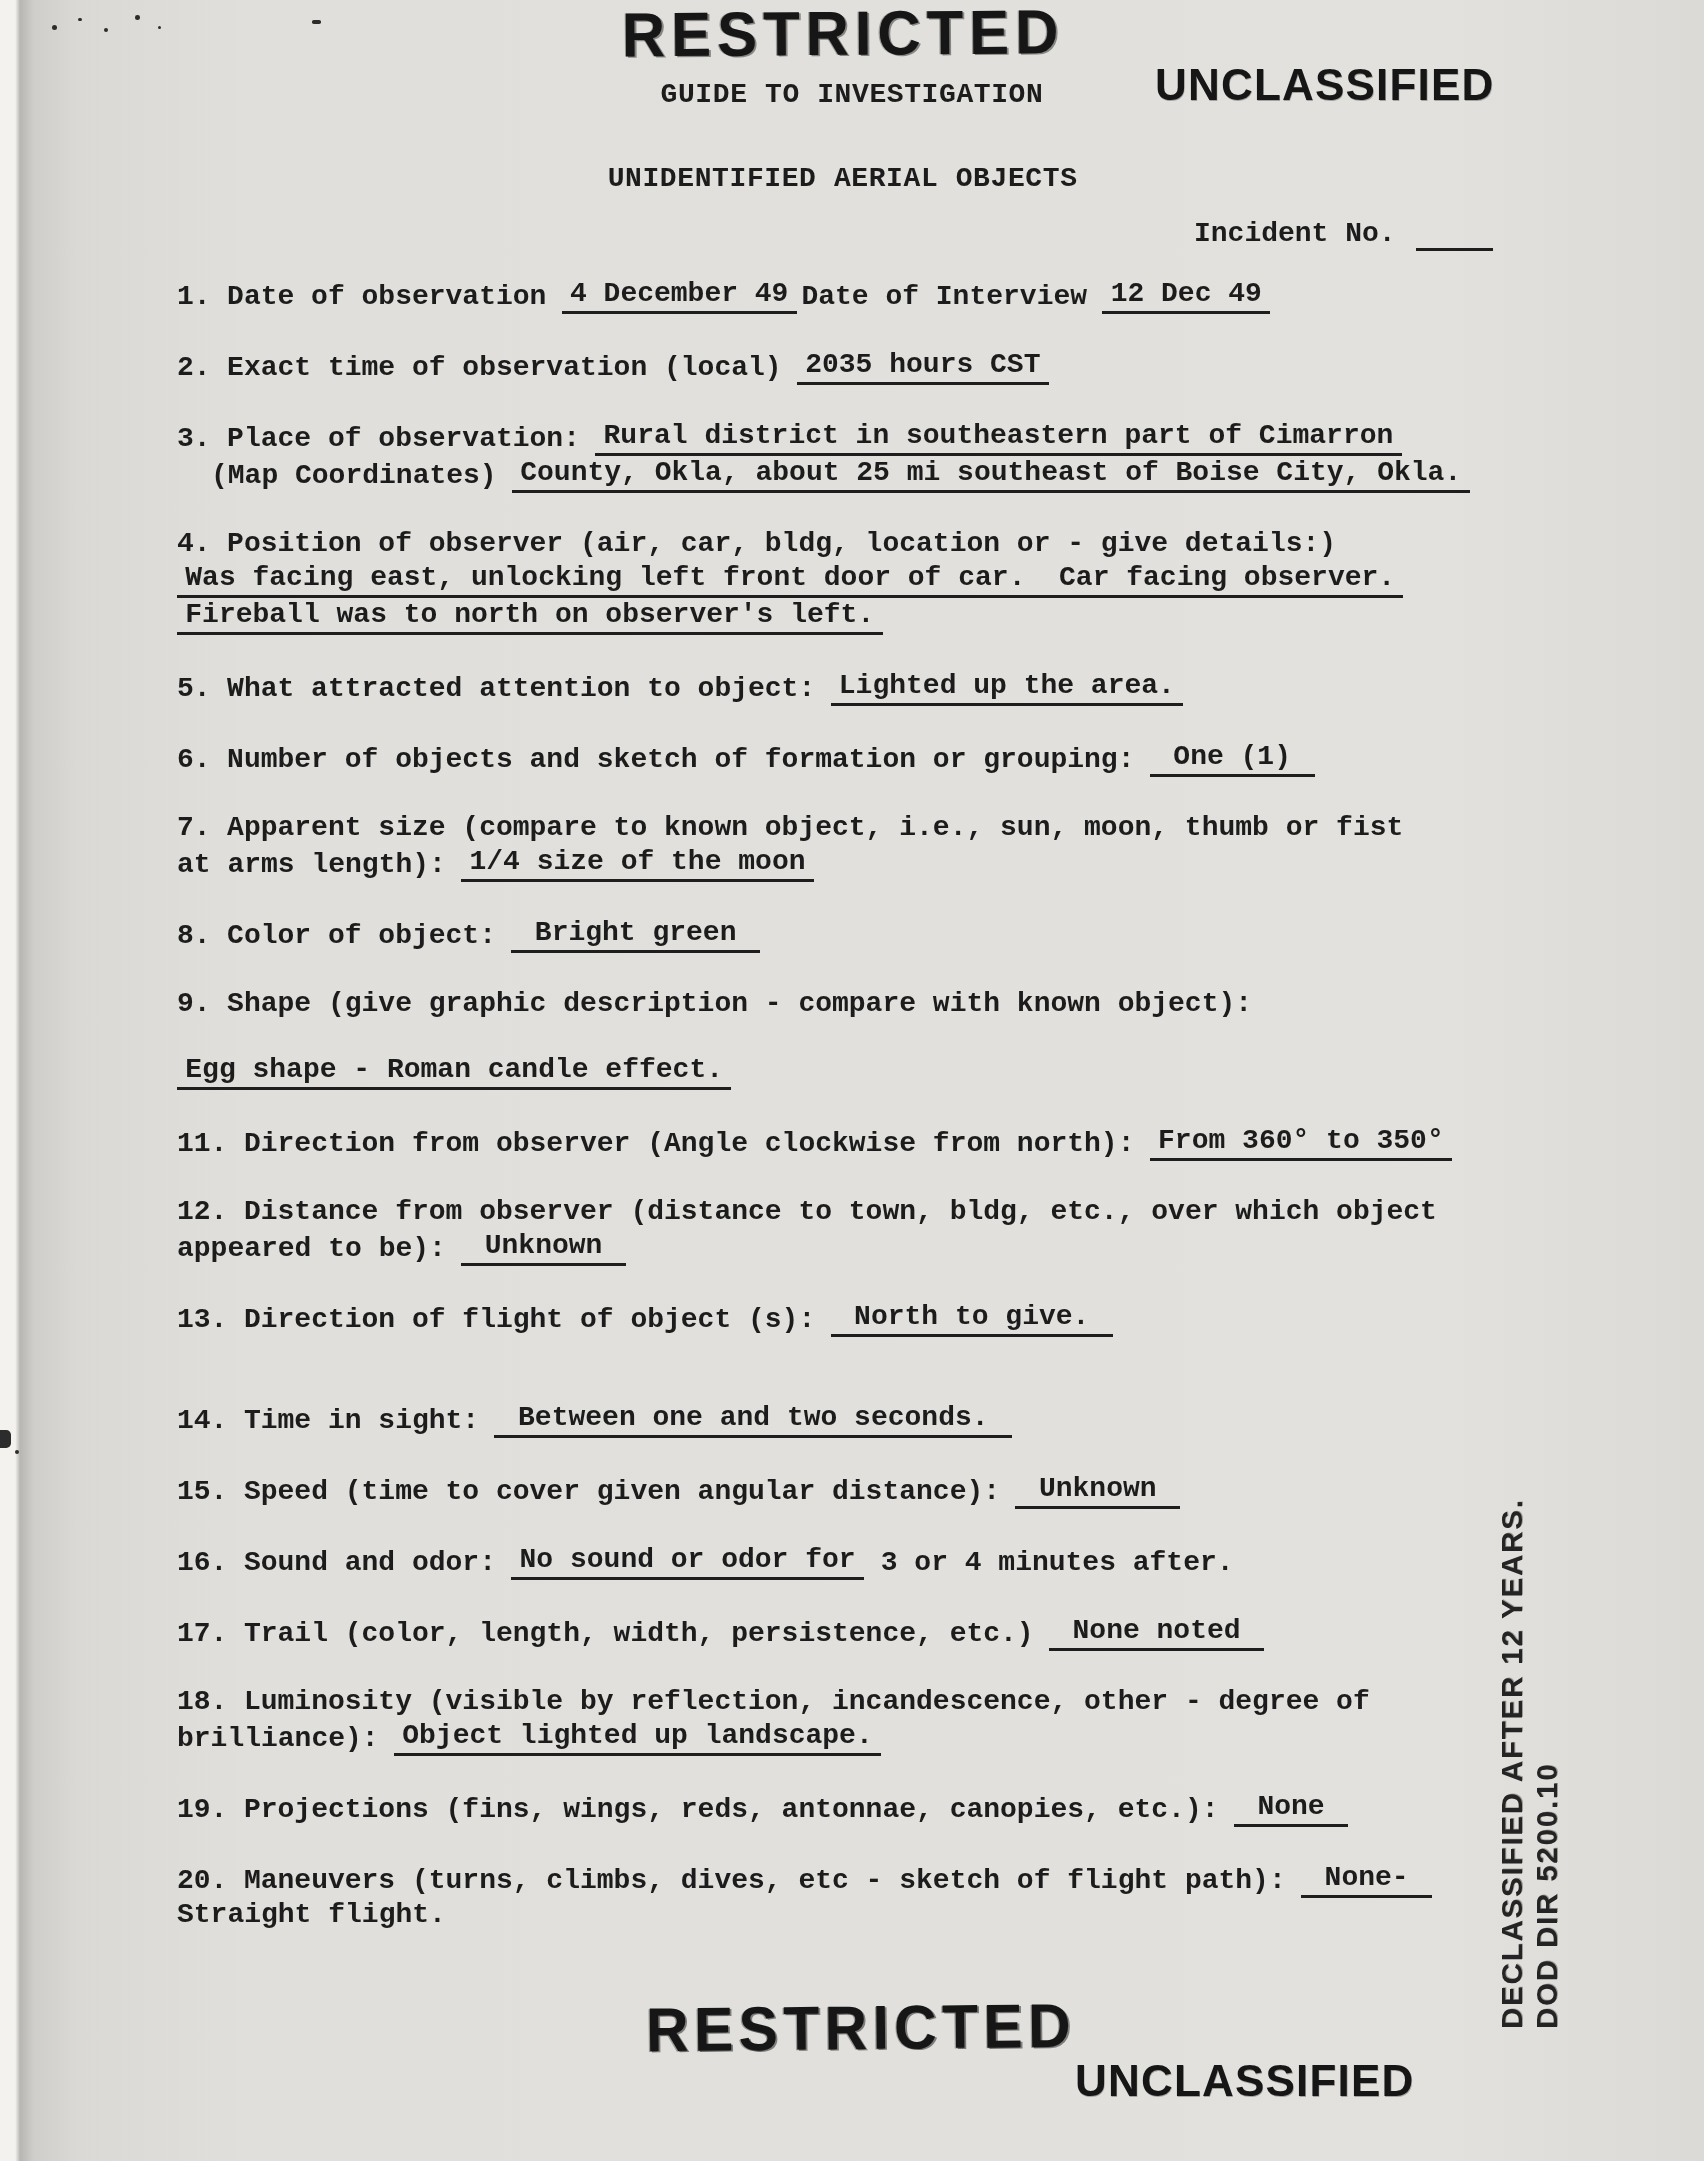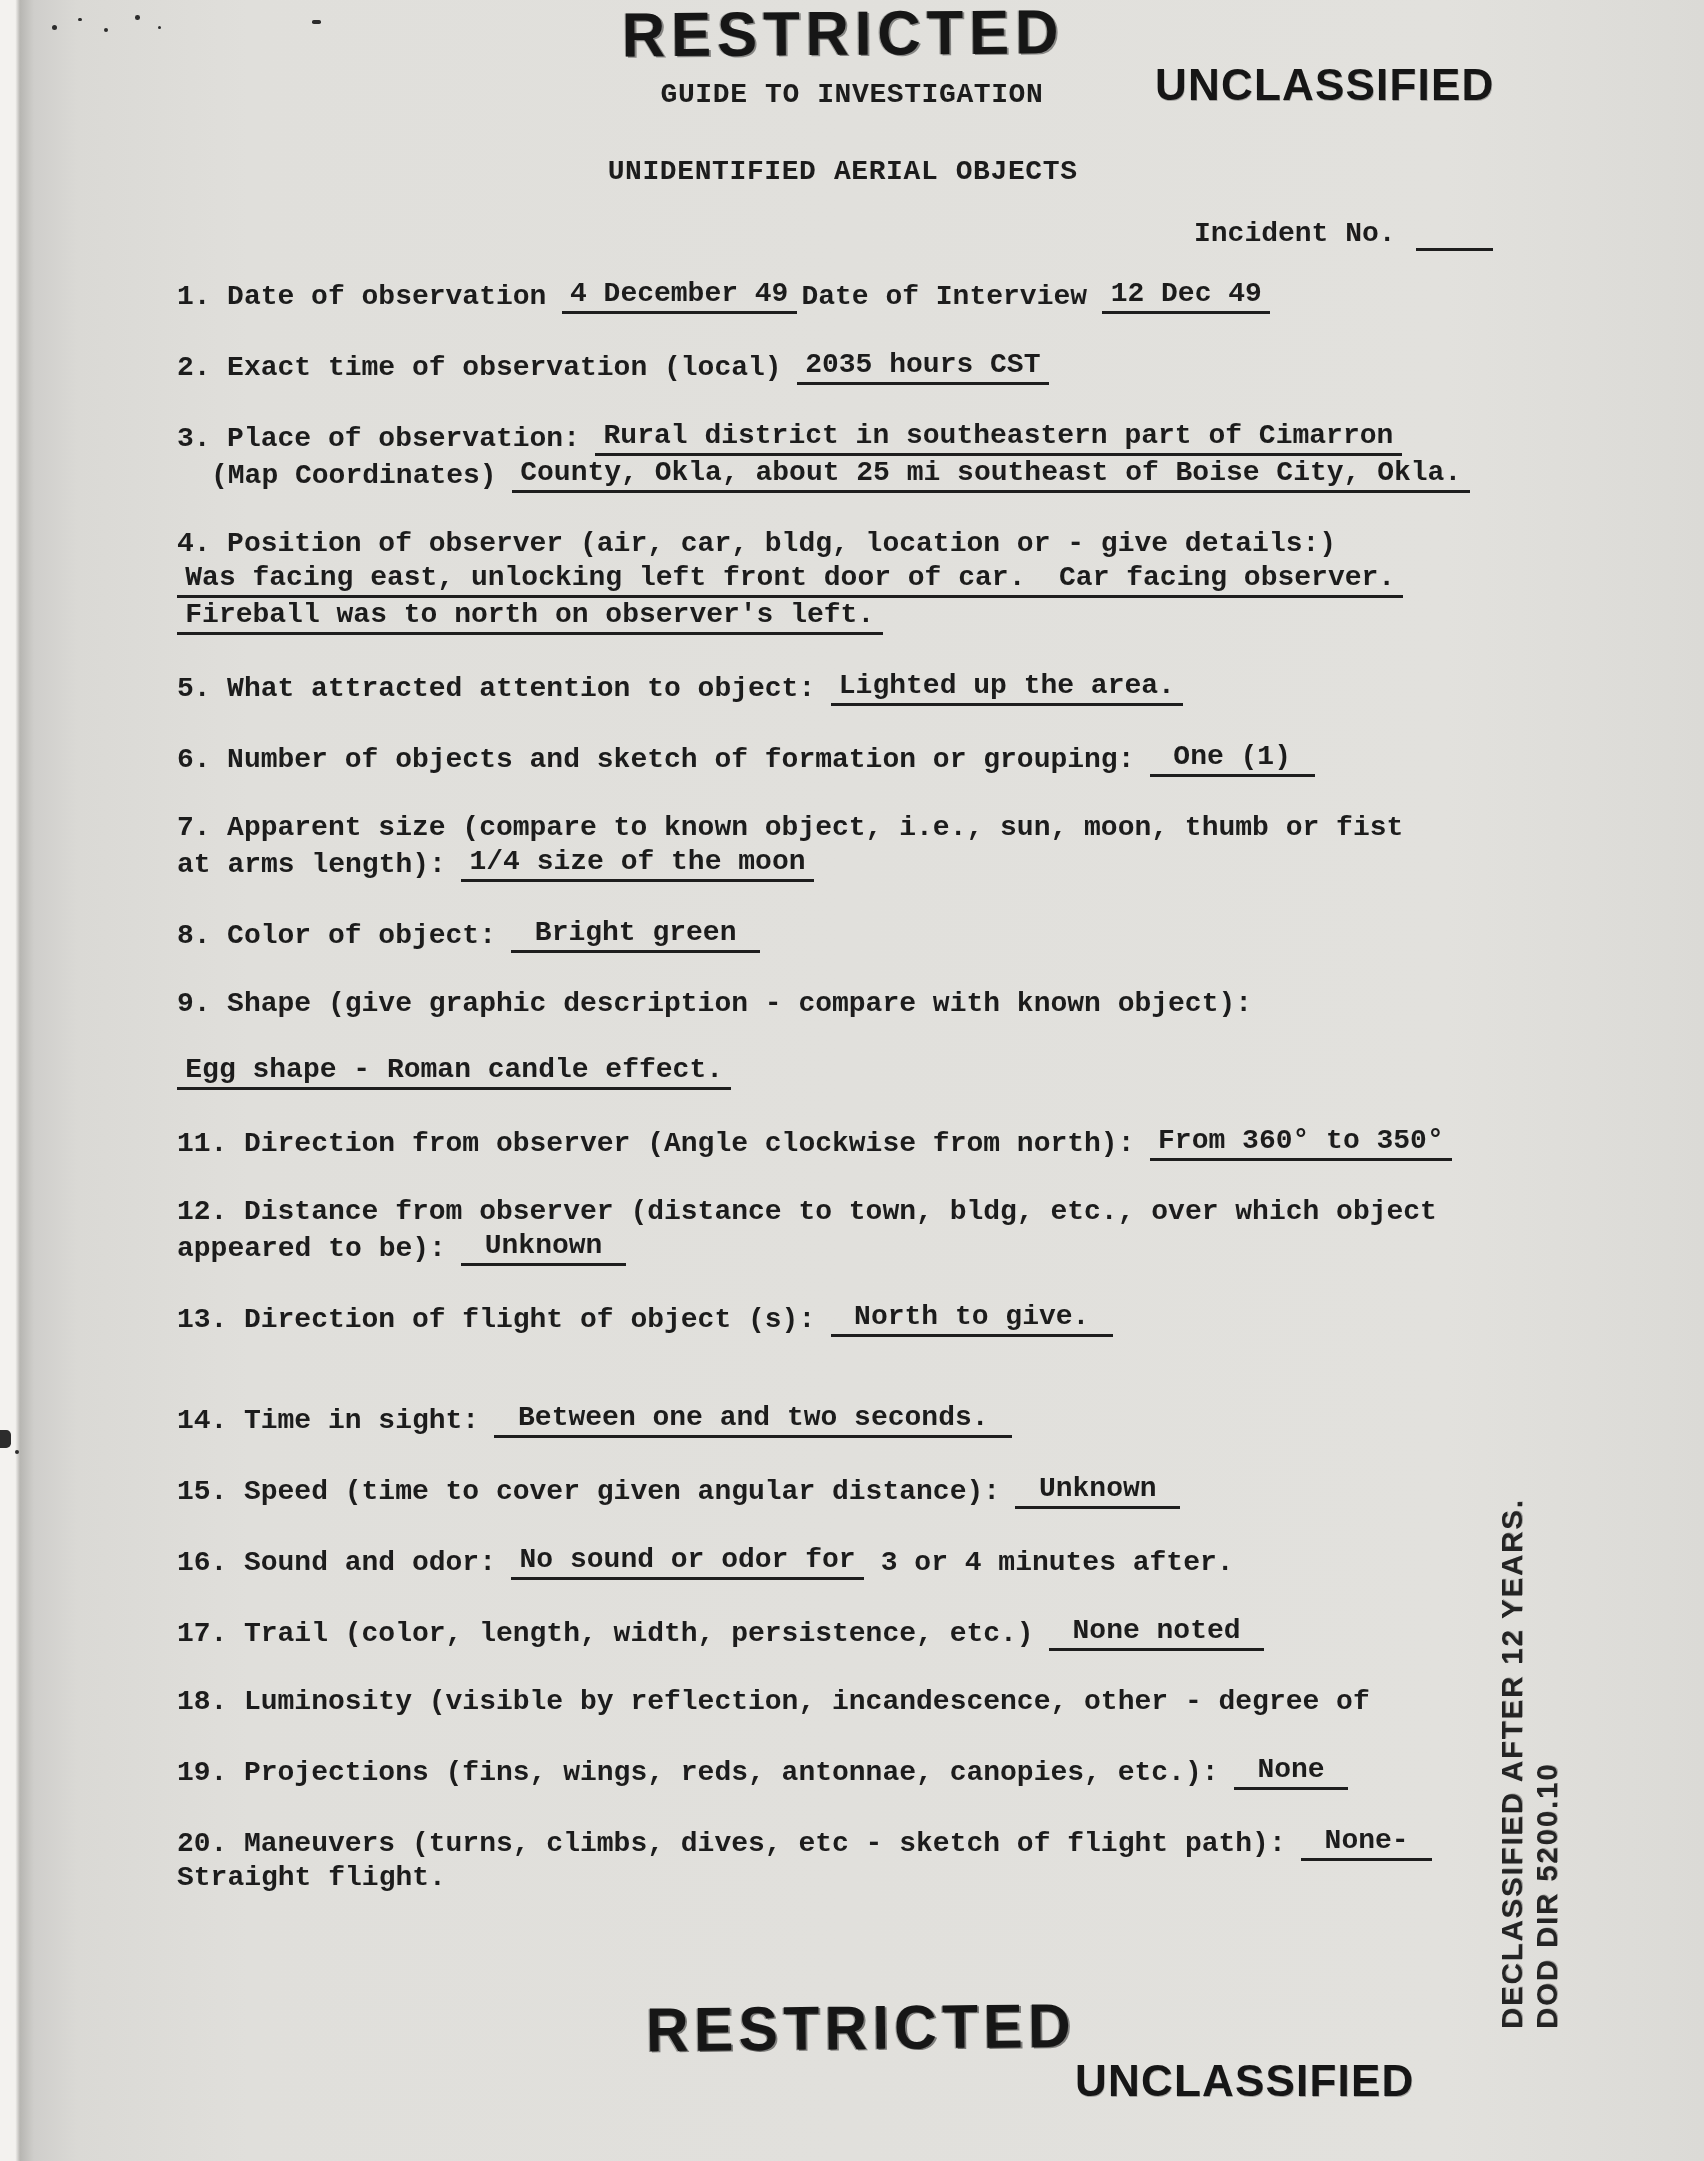--- a/index.html
+++ b/index.html
@@ -48,21 +48,21 @@
     transform:translateX(-52%) scaleY(1.04) rotate(-0.4deg);
     font-size:60px;letter-spacing:5.9px;
     text-shadow:1.8px 1.2px 0 rgba(25,25,25,.45),-1.2px 0 0 rgba(25,25,25,.35);
   }
   .guide{position:absolute;top:78px;left:50%;transform:translateX(-50%);letter-spacing:0.6px;}
   .unclassified-top{
     position:absolute;top:68px;left:1155px;
     font-size:44px;letter-spacing:1.2px;font-weight:700;
     text-shadow:0.6px 0.6px 0 rgba(20,20,20,.3);
   }
-  .title2{position:absolute;top:155px;left:50%;transform:translateX(-52%);letter-spacing:0.6px;}
+  .title2{position:absolute;top:162px;left:50%;transform:translateX(-52%);letter-spacing:0.6px;}
   .incident{position:absolute;top:217px;left:1194px;display:flex;align-items:flex-end;}
   .incident .fill-sm{margin-left:20px;}
 
   
   .restricted-bottom{
     position:absolute;left:646px;top:2011px;
     font-size:59px;letter-spacing:5.3px;
     transform:scaleY(1.05) rotate(-0.6deg);
     text-shadow:1.8px 1.2px 0 rgba(25,25,25,.5),-1.2px 0.6px 0 rgba(25,25,25,.35);
   }
@@ -286,20 +286,26 @@
         <span class="u ans padw">None noted</span>
         <span class="fill-sm"></span>
       </div>
     </div>
 
     <div class="item">
       <div class="row">
         <span class="num">18.</span>
         <span class="lbl">Luminosity (visible by reflection, incandescence, other - degree of</span>
       </div>
+      <div class="row">
+        <span class="sp206"></span>
+        <span class="lbl">brilliance):</span>
+        <span class="u ans">Object lighted up landscape.</span>
+        <span class="fill"></span>
+      </div>
     </div>
 
     <div class="item">
       <div class="row">
         <span class="num">19.</span>
         <span class="lbl">Projections (fins, wings, reds, antonnae, canopies, etc.):</span>
         <span class="u ans padw">None</span>
       </div>
     </div>
 

